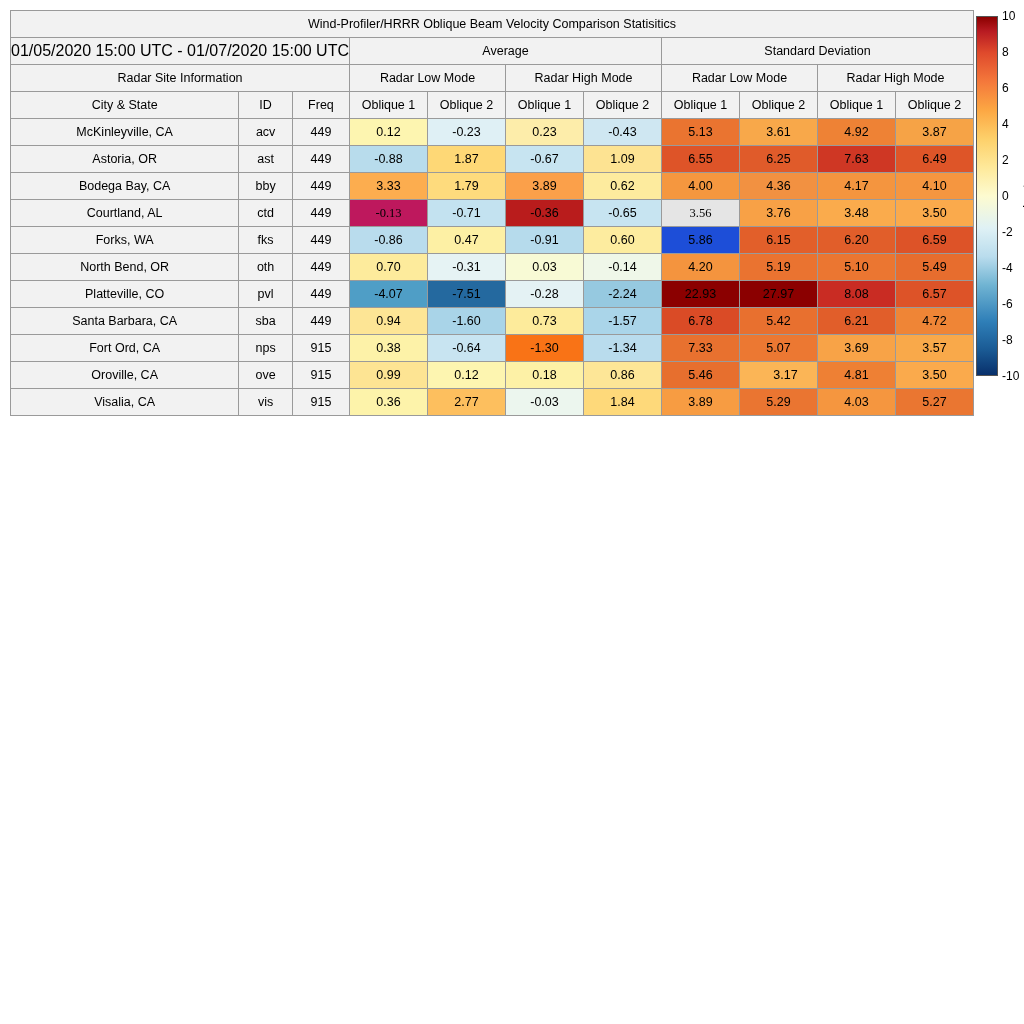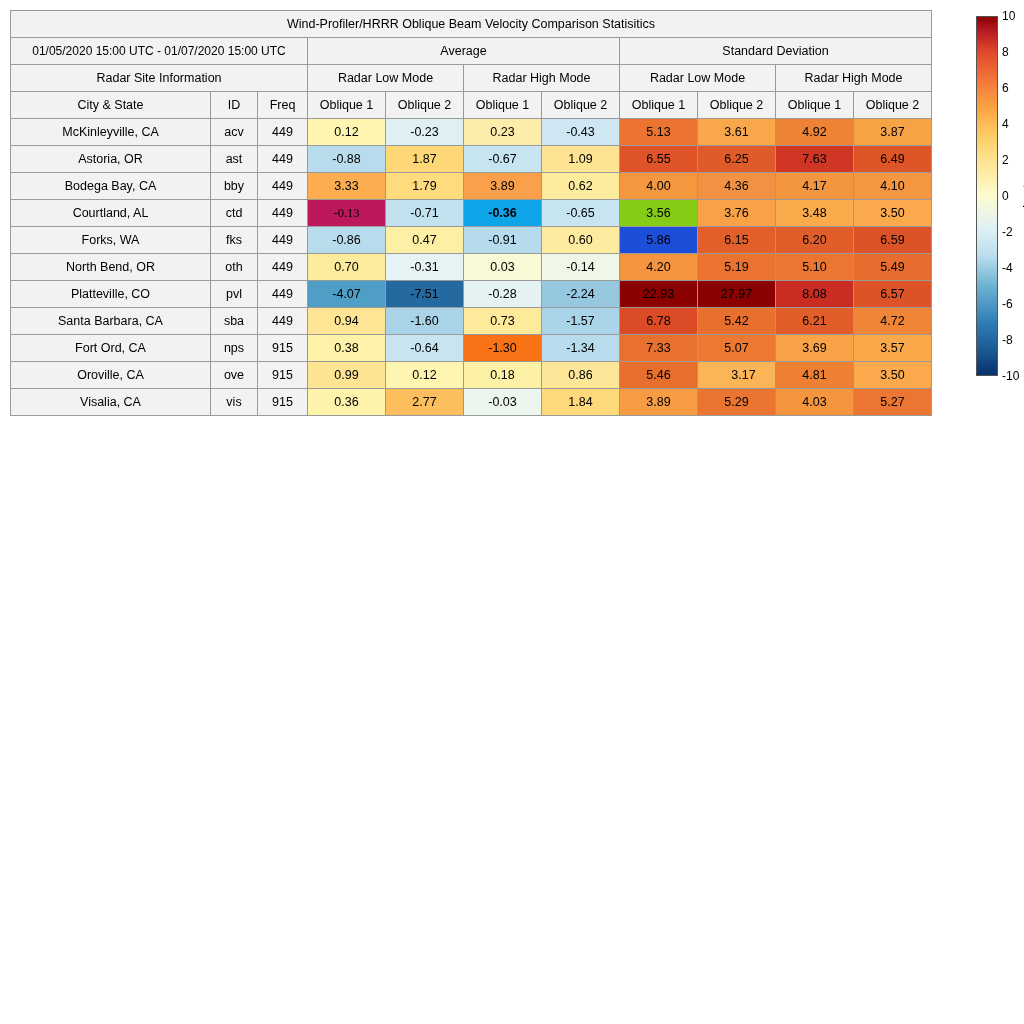--- a/index.html
+++ b/index.html
@@ -41,21 +41,21 @@
   .title-cell {
     height: 25px;
     line-height: 25px;
     font-size: 12.5px;
     background: #f2f2f2;
   }
   .hdr {
     background: #f2f2f2;
   }
   .datecell {
-    font-size: 12px;
+    font-size: 16px;
     padding: 0 3px;
   }
   td.val {
     font-size: 12.5px;
   }
   
   .c-city  { width: 200px; }
   .c-id    { width: 47px; }
   .c-freq  { width: 50px; }
   .c-ob    { width: 78px; }
@@ -199,23 +199,23 @@
             <td class="val" style="background: rgb(242, 145, 65); margin-top: 31px;">4.36</td>
             <td class="val" style="background: rgb(244, 149, 63);">4.17</td>
             <td class="val" style="background: rgb(245, 150, 64);">4.10</td>
           </tr>
           <tr>
             <td class="">Courtland, AL</td>
             <td class="">ctd</td>
             <td class="">449</td>
             <td class="val" style="background: #be185d; font-family: Liberation Serif, serif;">-0.13</td>
             <td class="val" style="background: rgb(195, 226, 240);">-0.71</td>
-            <td class="val" style="background: #0ea5e9; font-weight: bold;">-0.36</td>
+            <td class="val" style="background: #b91c1c;">-0.36</td>
             <td class="val" style="background: rgb(199, 228, 241);">-0.65</td>
-            <td class="val" style="background: #84cc16;">3.56</td>
+            <td class="val" style="background: #e5e5e5; font-family: Liberation Serif, serif;">3.56</td>
             <td class="val" style="background: rgb(248, 161, 70);">3.76</td>
             <td class="val" style="background: rgb(250, 171, 76);">3.48</td>
             <td class="val" style="background: rgb(250, 170, 76);">3.50</td>
           </tr>
           <tr>
             <td class="">Forks, WA</td>
             <td class="">fks</td>
             <td class="">449</td>
             <td class="val" style="background: rgb(185, 220, 237);">-0.86</td>
             <td class="val" style="background: rgb(253, 240, 164);">0.47</td>

